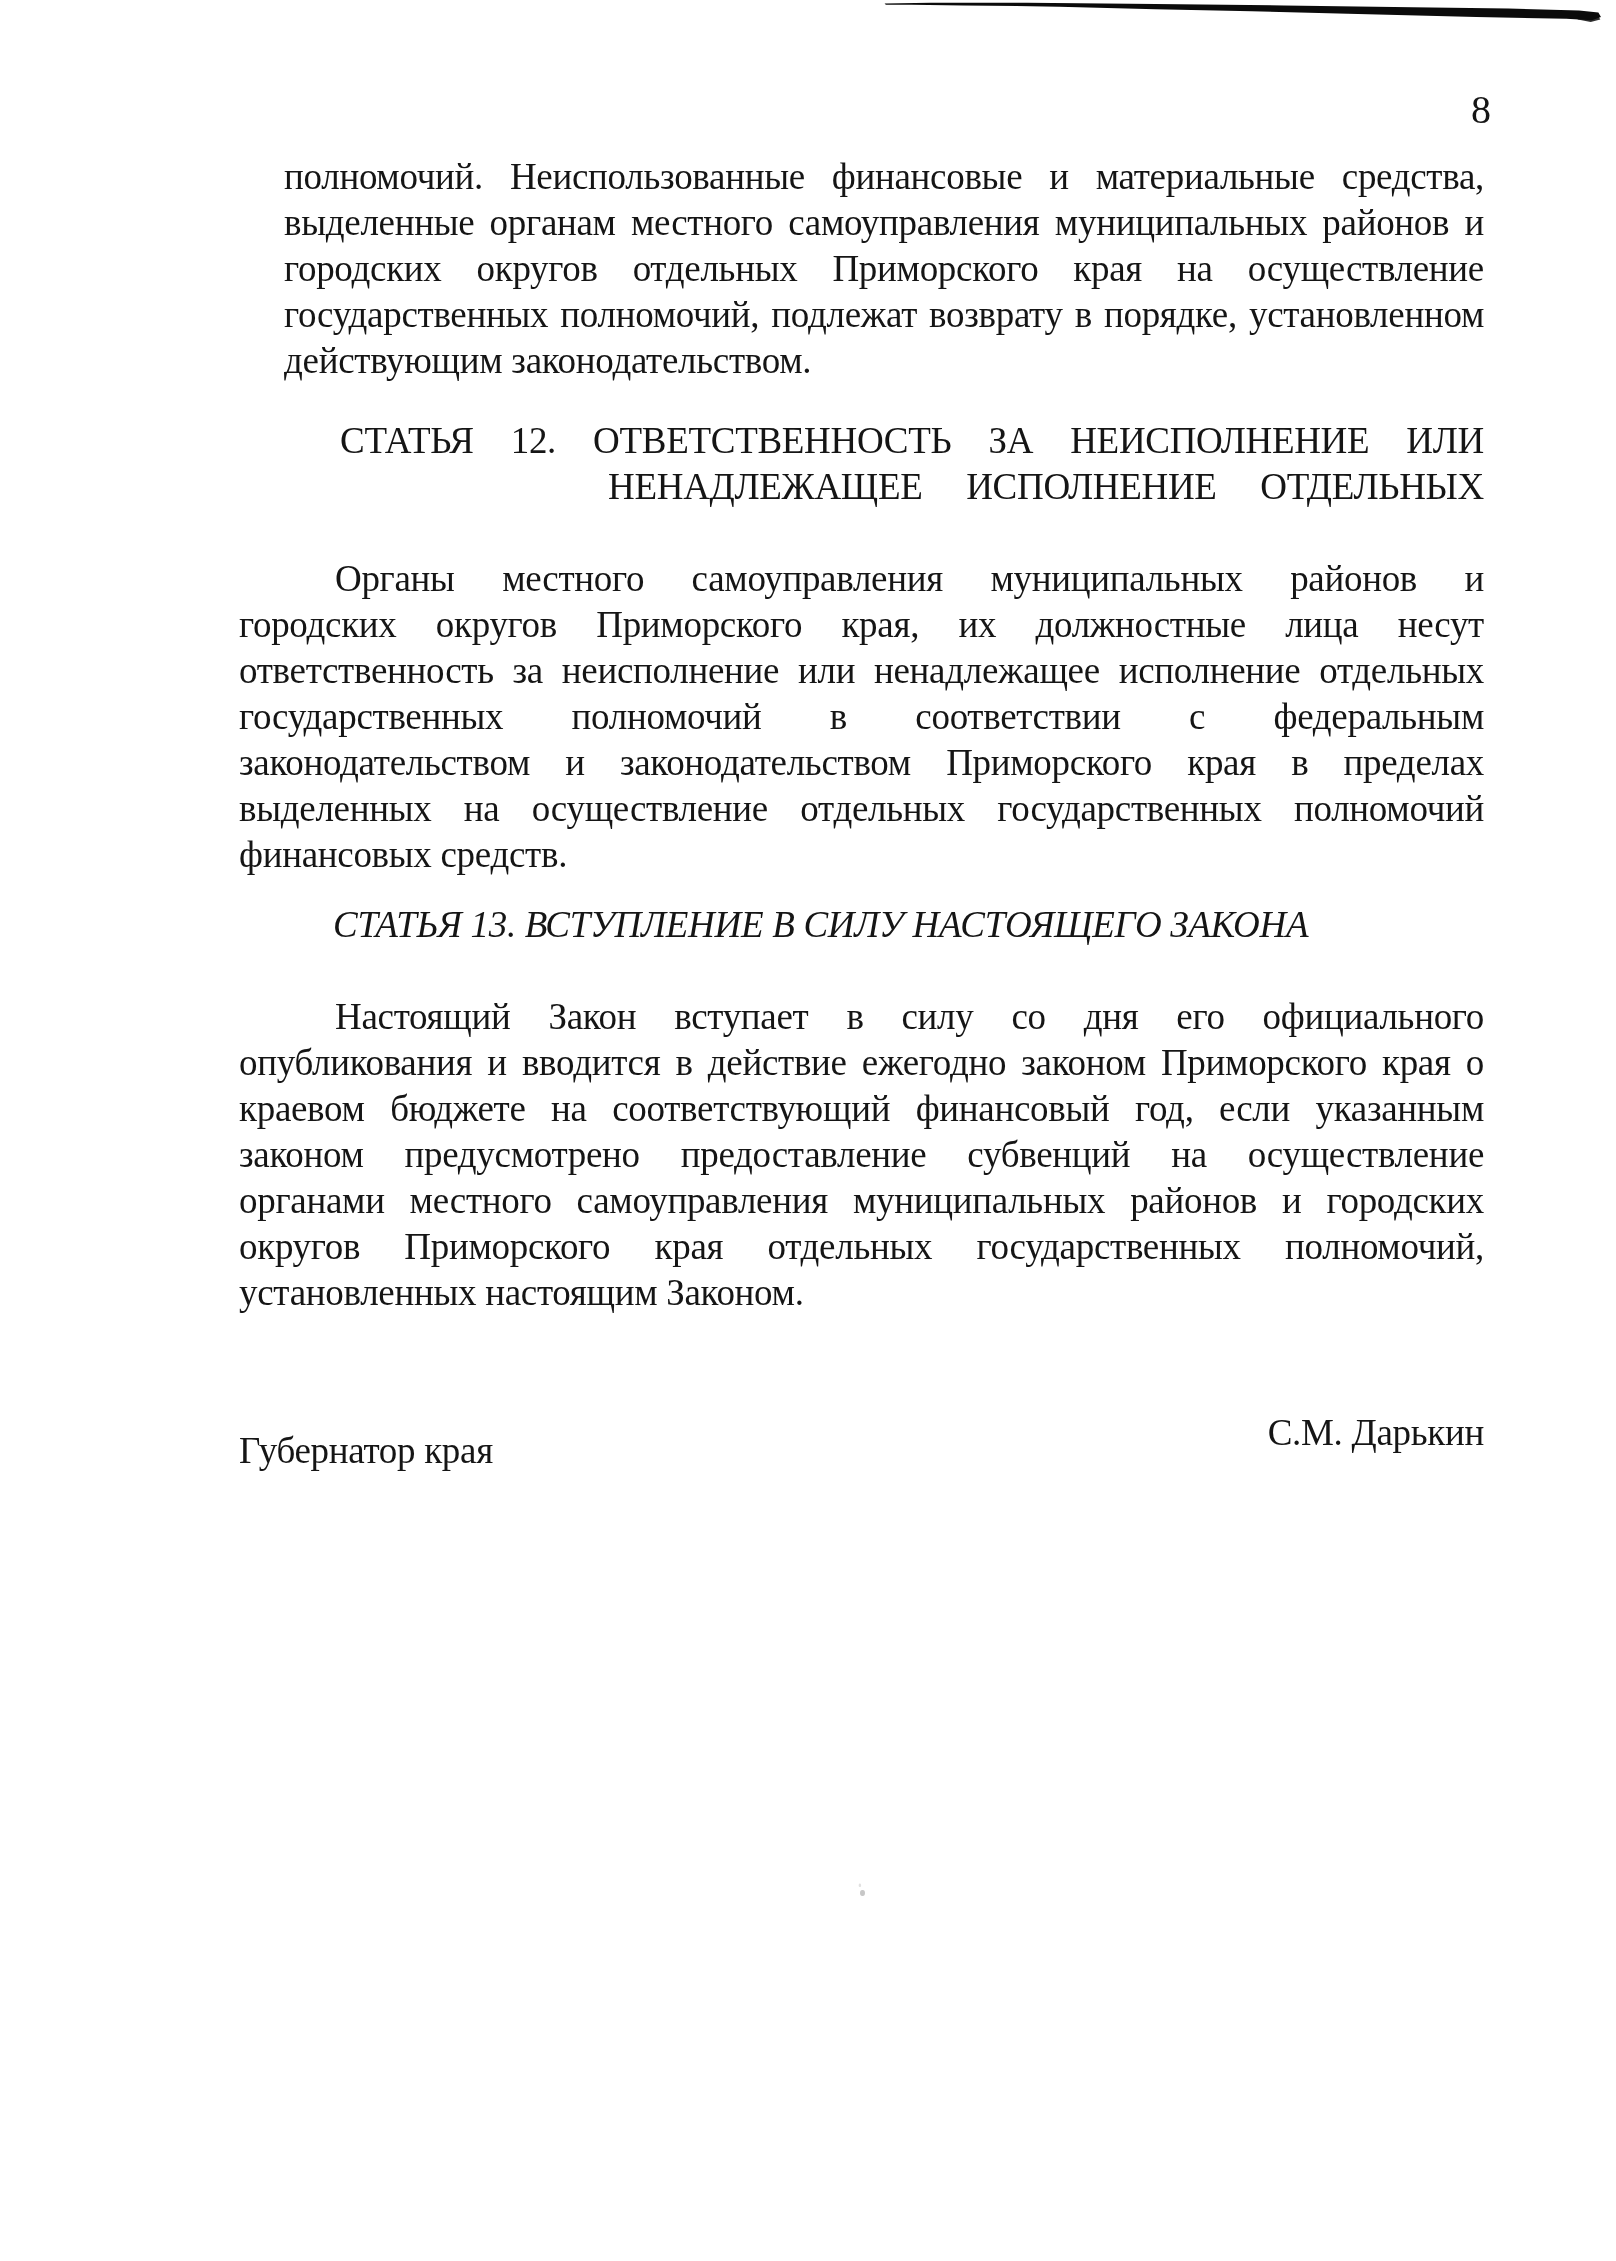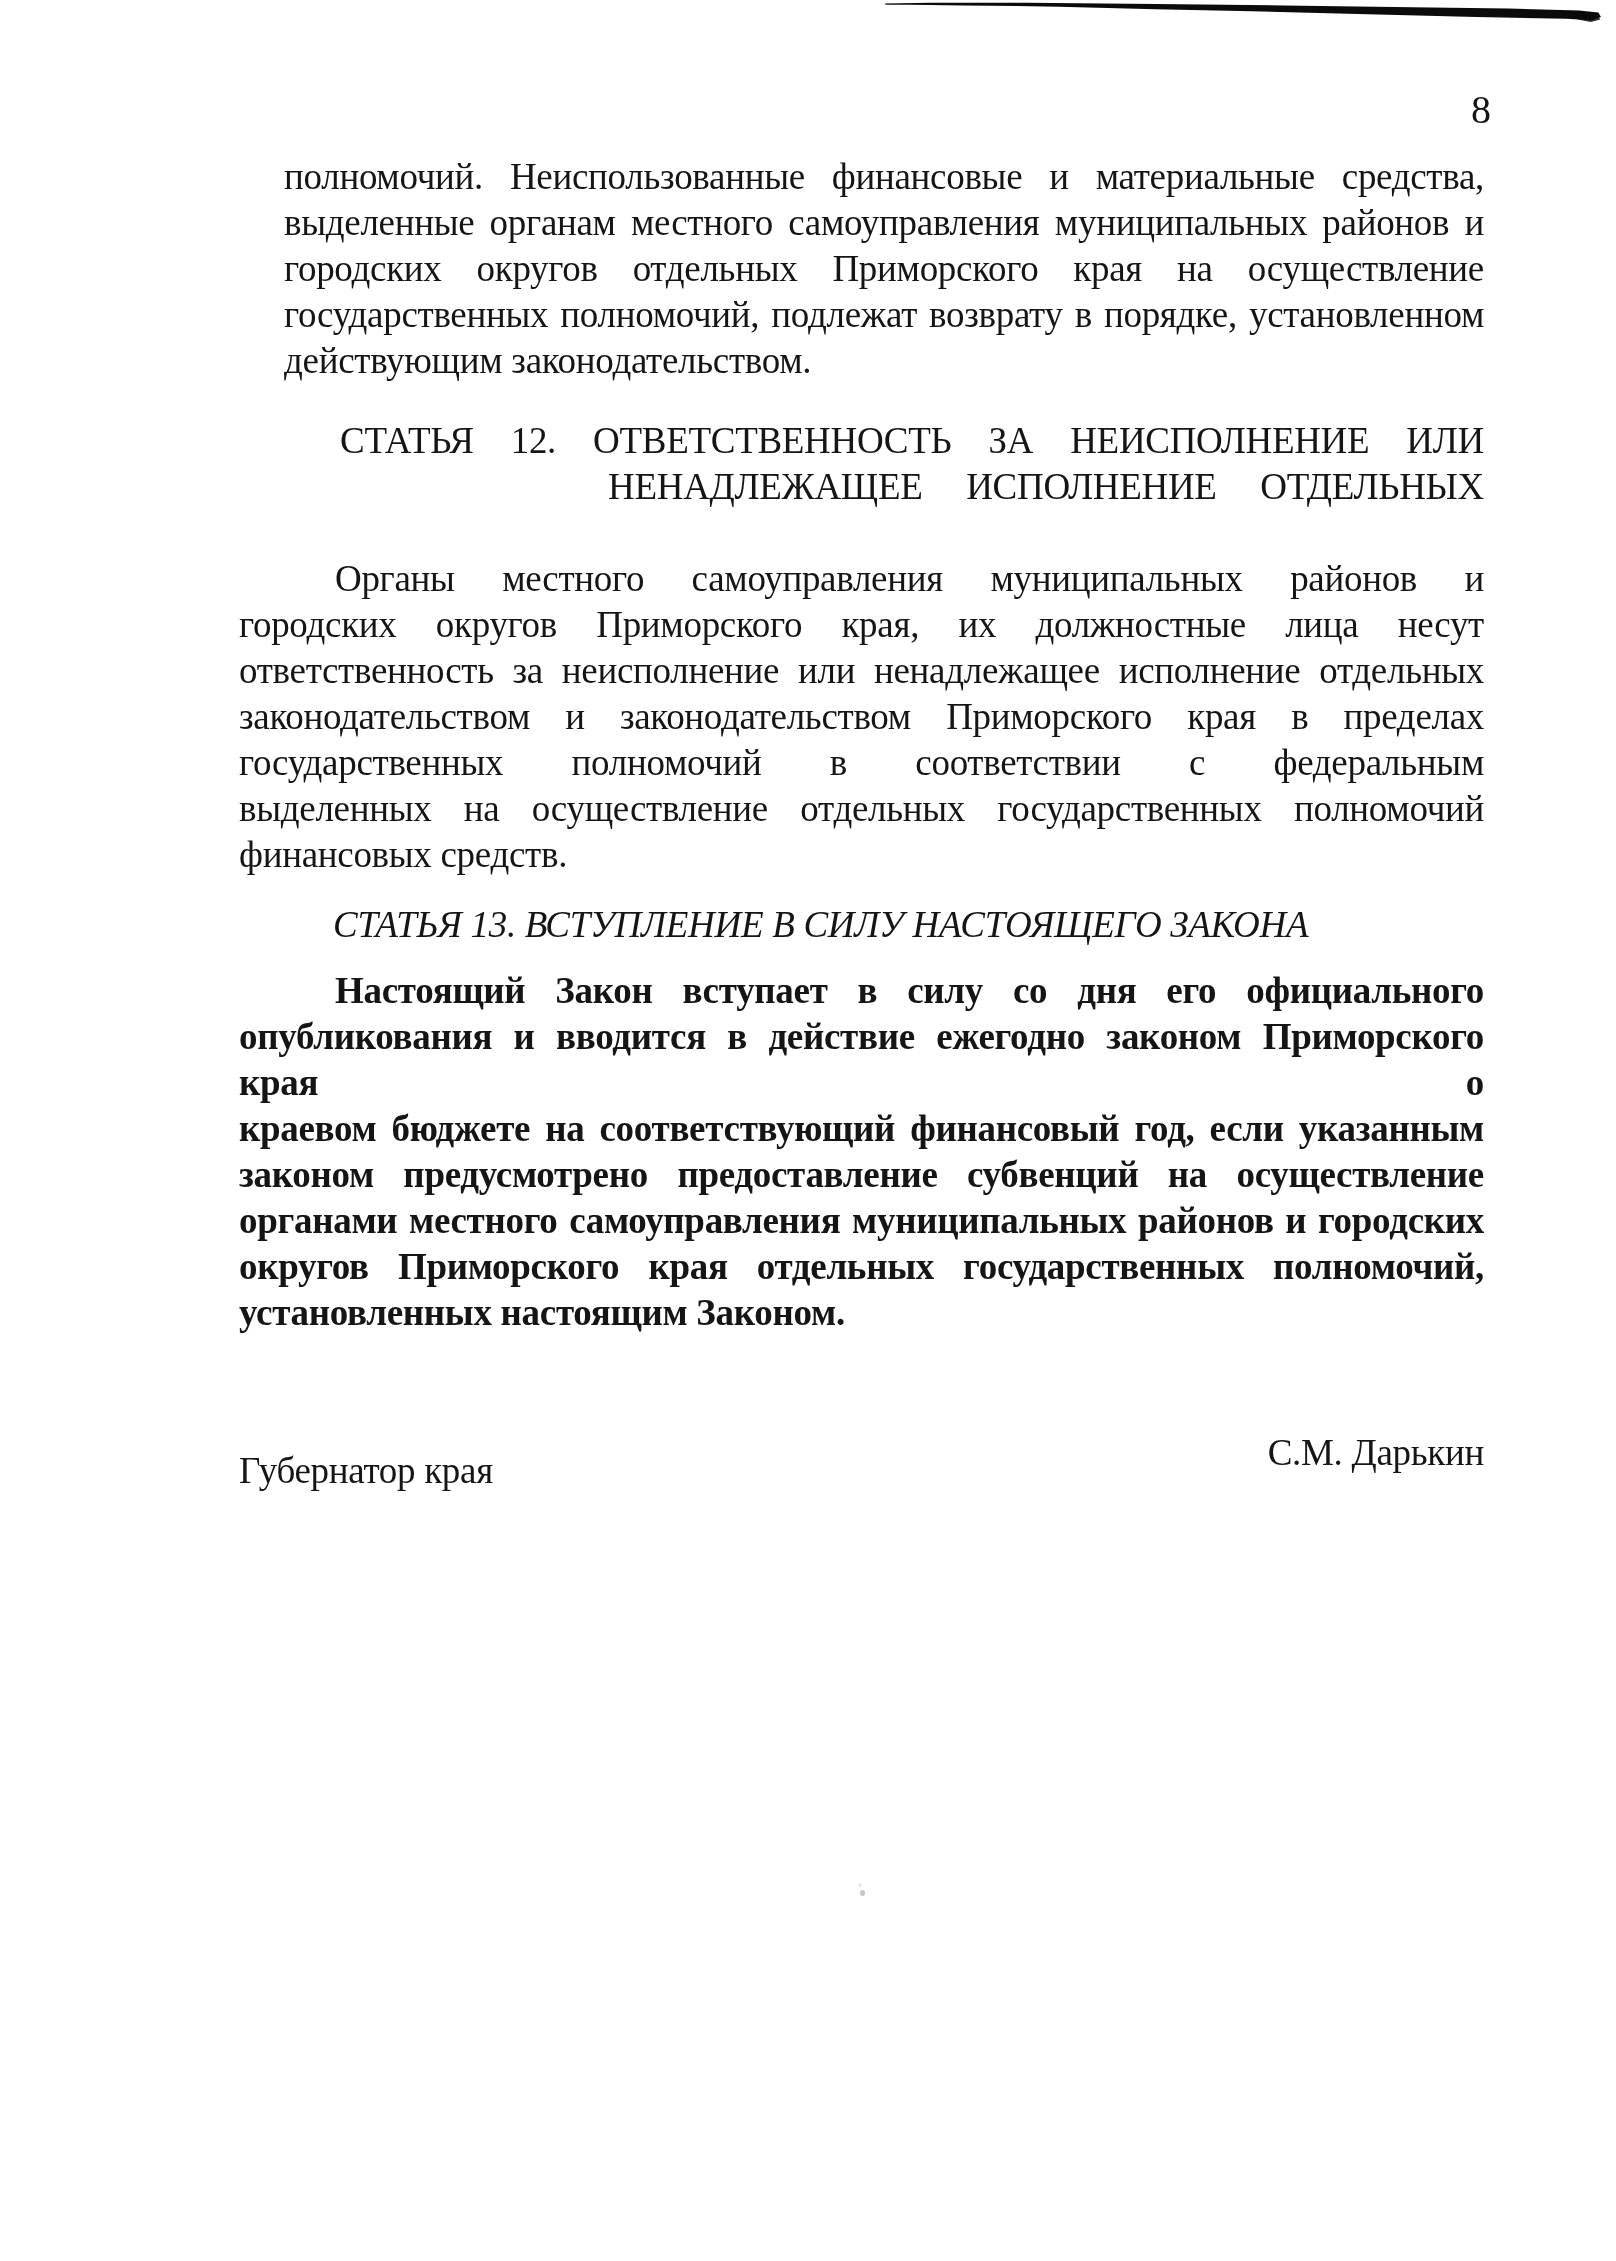--- a/index.html
+++ b/index.html
@@ -34,21 +34,21 @@
   .jline { text-align: justify; text-align-last: justify; }
   .pline { text-align: center; text-align-last: left; }
   .indent { padding-left: 96px; }
   .h12l1 { margin-left: 101px; }
   .h12l2 { margin-left: 369px; }
   .h13   { margin-left: 94px; }
   .p1 { margin-top: 154px; margin-left: 45px; }
   .h12 { margin-top: 34px; }
   .p2 { margin-top: 46px; }
   .h13s { margin-top: 24.4px; font-style: italic; }
-  .p3 { margin-top: 20px; font-weight: bold; }
+  .p3 { margin-top: 46px; }
   .signature { position: relative; margin-top: 112px; height: 46px; }
   .sig-name { position: absolute; right: 0; top: -18px; }
   .speck {
     position: absolute;
     left: 860px;
     top: 1890px;
     width: 4.5px;
     height: 5.8px;
     background: #9a9a9a;
     border-radius: 50%;
@@ -80,22 +80,22 @@
 
     <section class="h12">
       <div class="jline h12l1">СТАТЬЯ 12. ОТВЕТСТВЕННОСТЬ ЗА НЕИСПОЛНЕНИЕ ИЛИ</div>
       <div class="jline h12l2">НЕНАДЛЕЖАЩЕЕ ИСПОЛНЕНИЕ ОТДЕЛЬНЫХ</div>
     </section>
 
     <section class="p2">
       <div class="jline indent">Органы местного самоуправления муниципальных районов и</div>
       <div class="jline">городских округов Приморского края, их должностные лица несут</div>
       <div class="jline">ответственность за неисполнение или ненадлежащее исполнение отдельных</div>
+      <div class="jline">государственных полномочий в соответствии с федеральным</div>
       <div class="jline">законодательством и законодательством Приморского края в пределах</div>
-      <div class="jline">государственных полномочий в соответствии с федеральным</div>
       <div class="jline">выделенных на осуществление отдельных государственных полномочий</div>
       <div class="pline">финансовых средств.</div>
     </section>
 
     <section class="h13s">
       <div class="pline h13">СТАТЬЯ 13. ВСТУПЛЕНИЕ В СИЛУ НАСТОЯЩЕГО ЗАКОНА</div>
     </section>
 
     <section class="p3">
       <div class="jline indent">Настоящий Закон вступает в силу со дня его официального</div>

